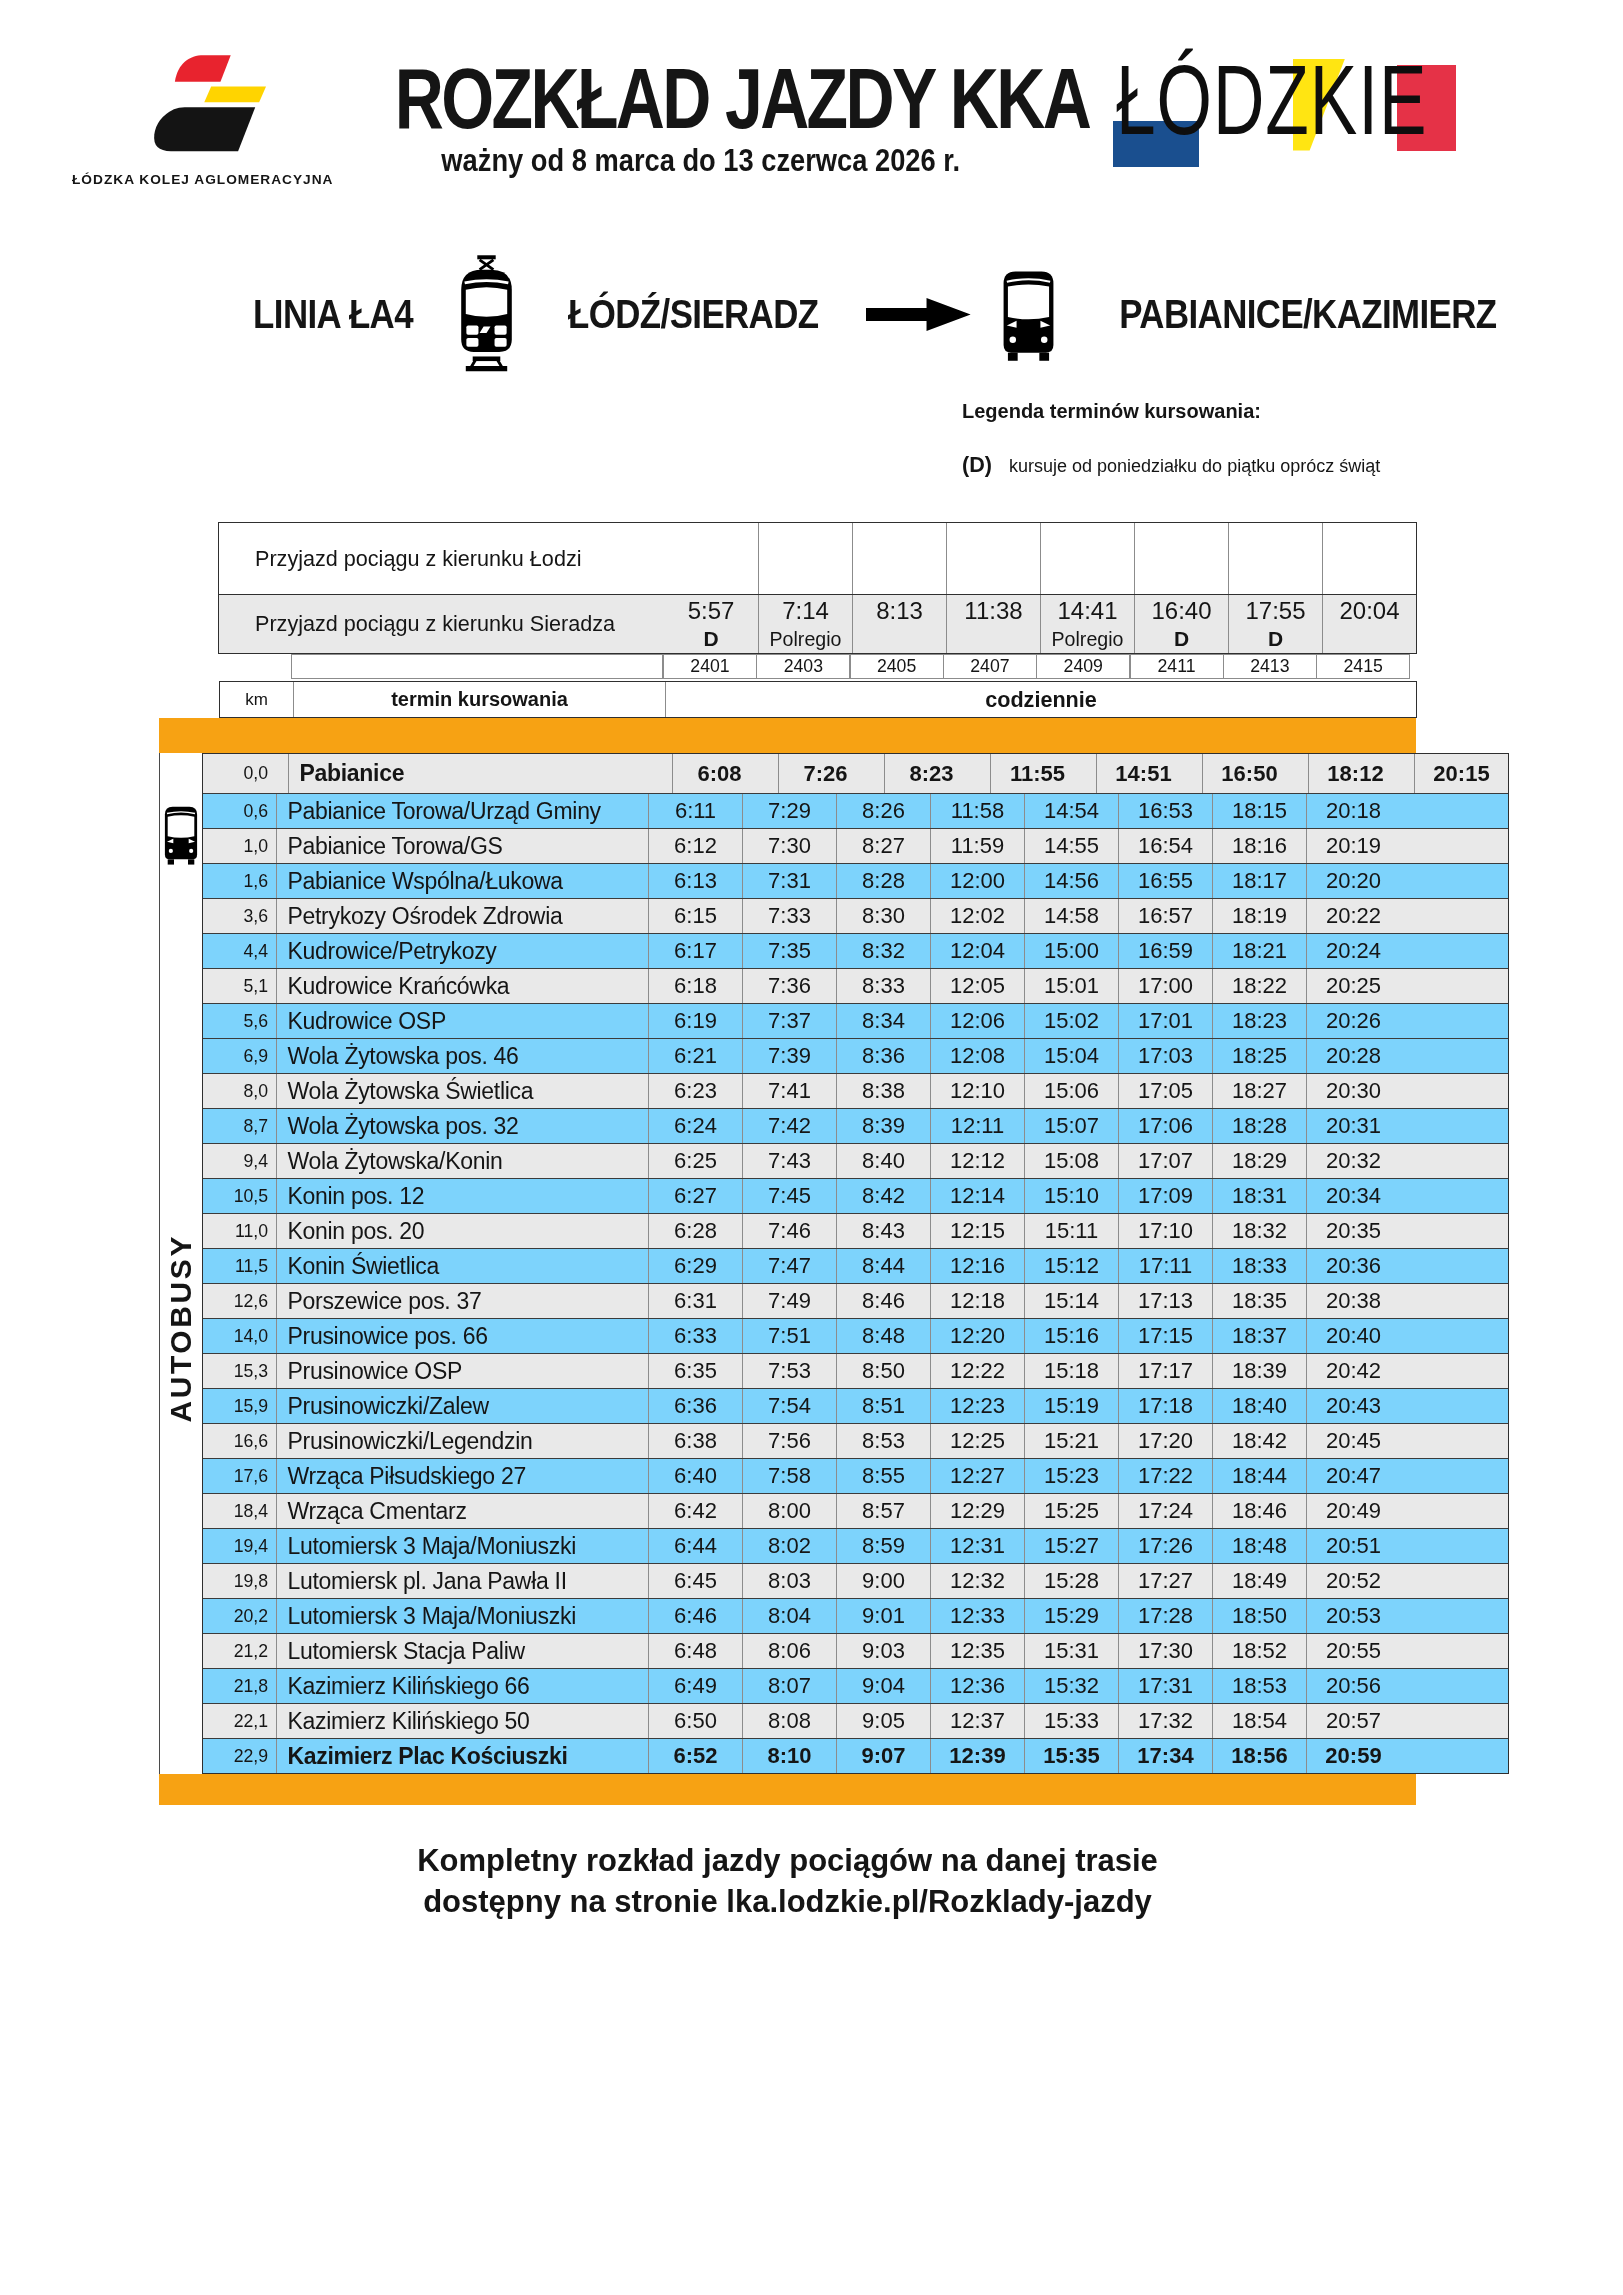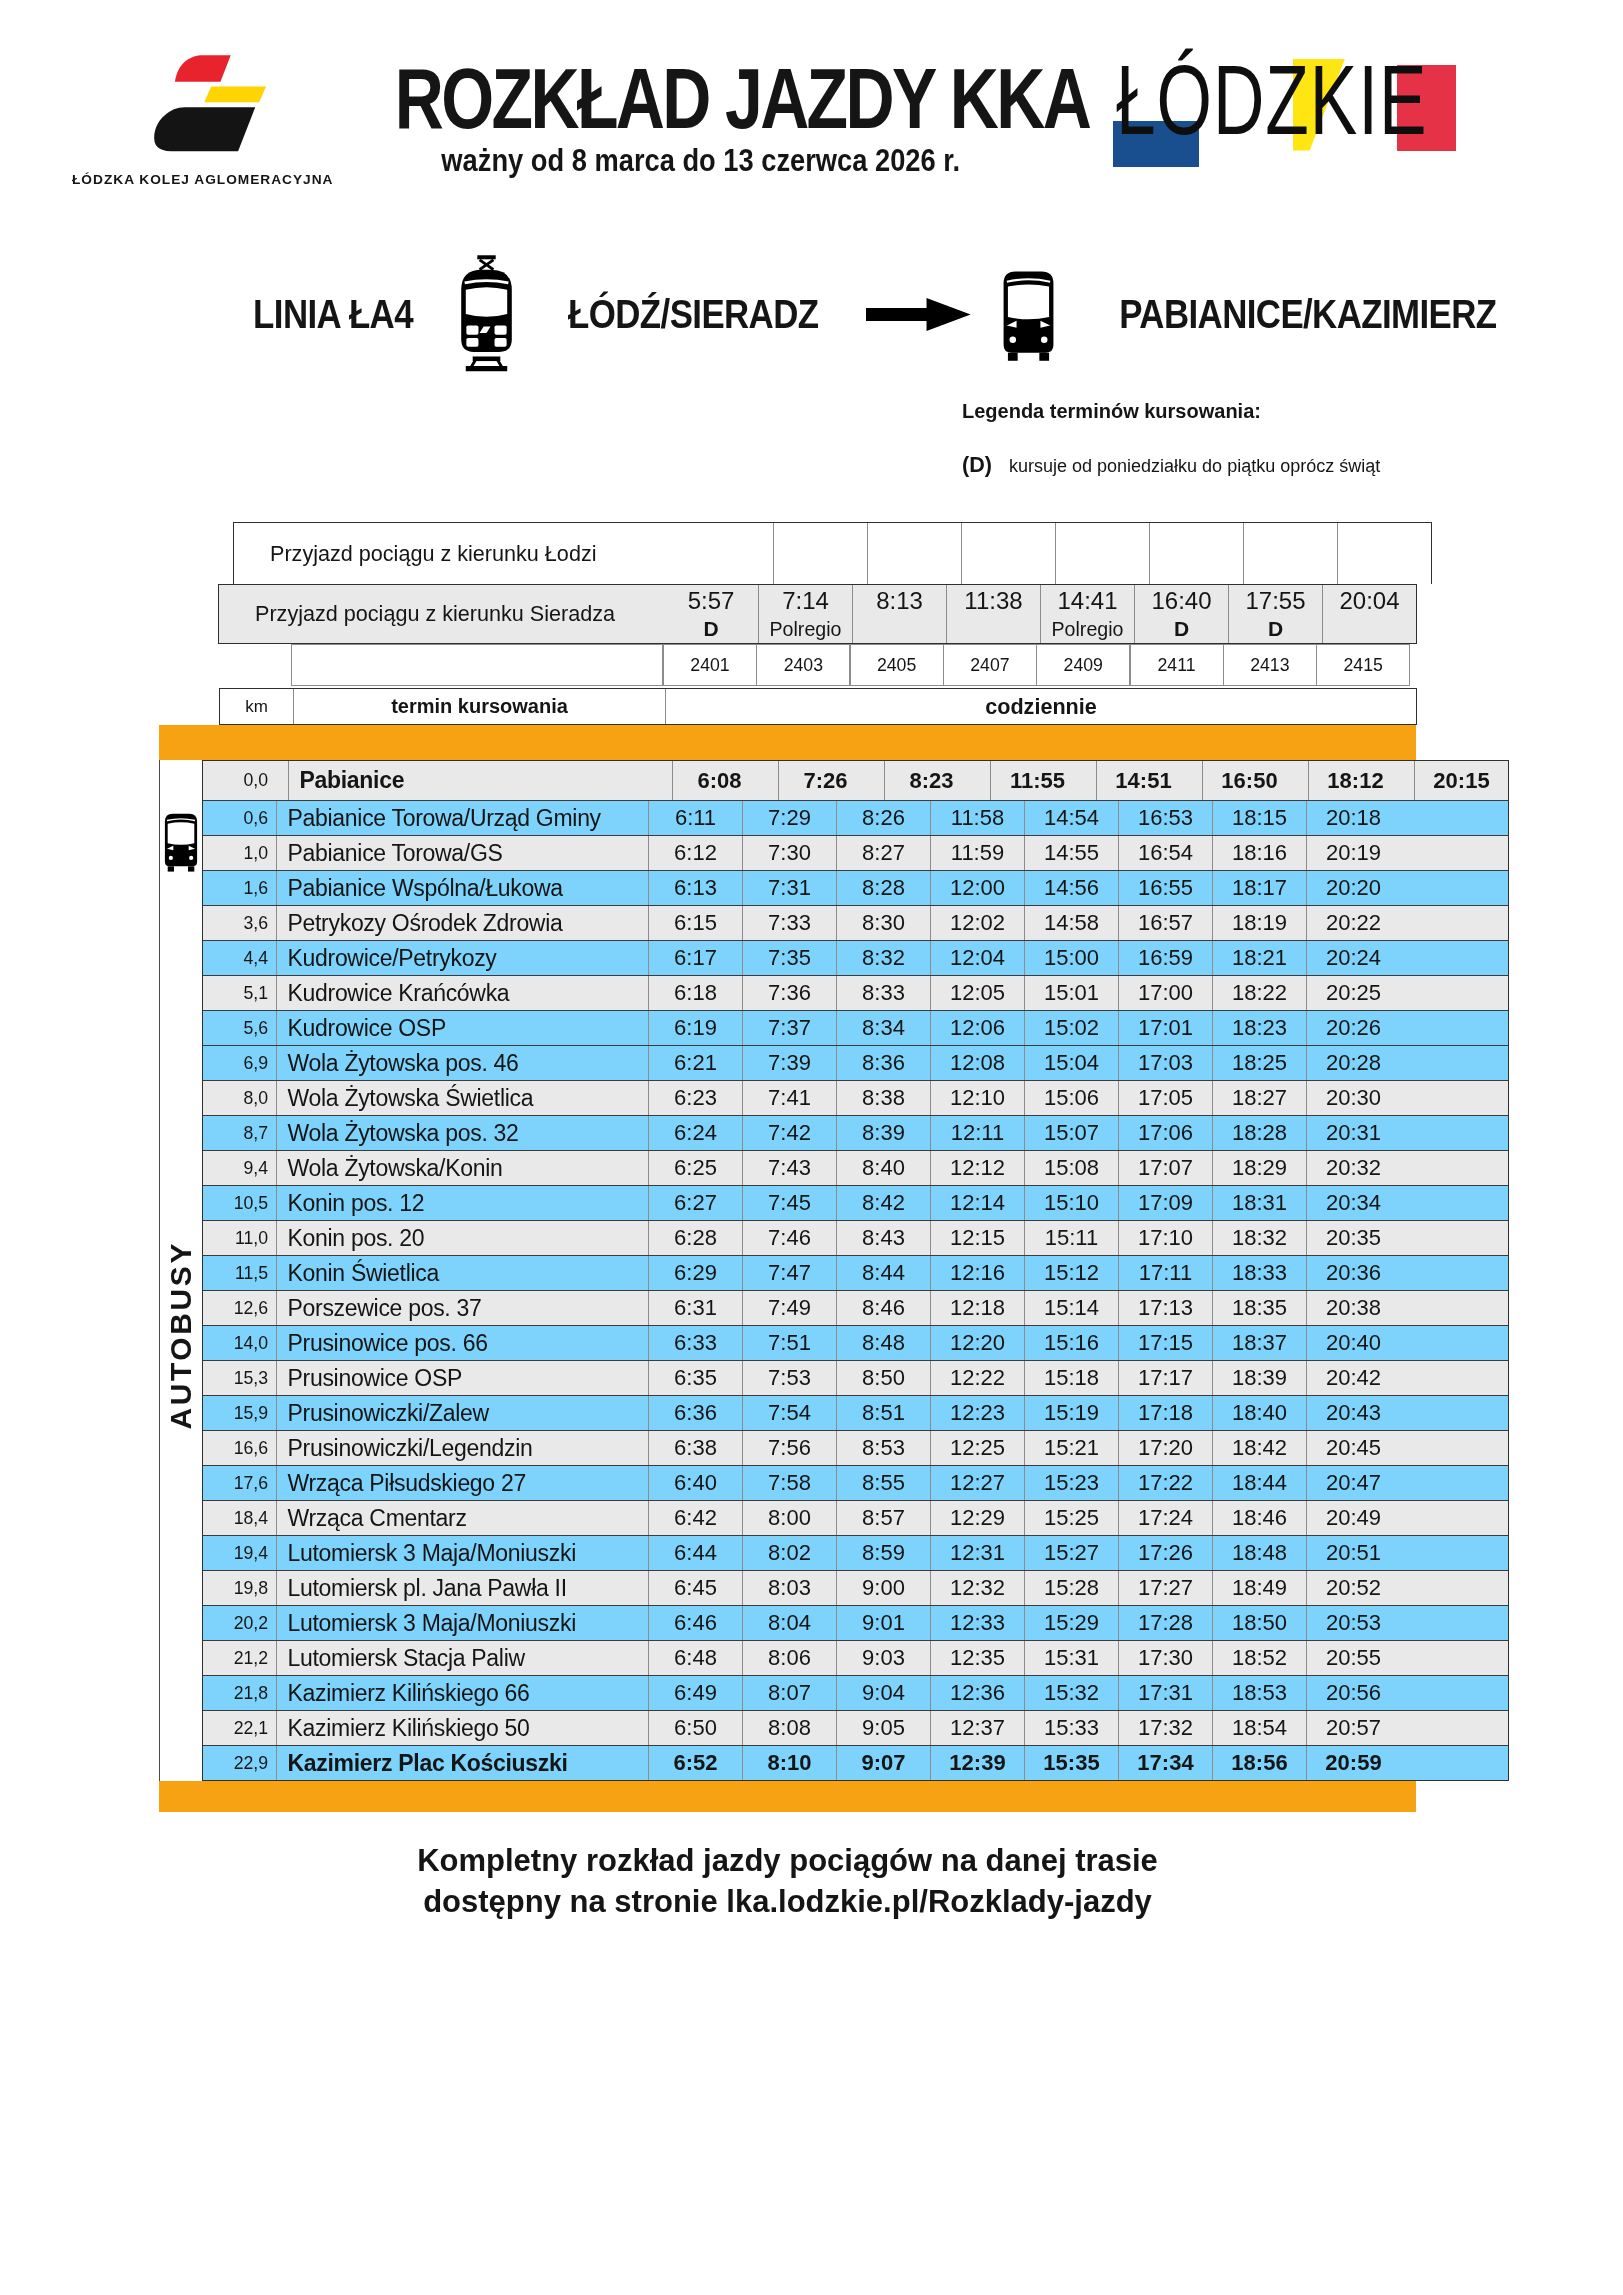--- a/index.html
+++ b/index.html
@@ -48,31 +48,31 @@
   .legend-txt { font-size:18px; }
 
   
   .sheet { position:absolute; left:159px; top:522px; width:1257px; }
   .hrow { display:inline-flex; background:#fff; }
   .cell { flex:0 0 auto; display:flex; align-items:center; justify-content:center;
           border-left:0.7px solid #8C8C8C; }
   .cell:first-child { border-left:none; }
   .tcol { width:94px; }
 
-  .row-a { margin-left:74px; height:62px; border:1.3px solid #2F2F2F; border-bottom:none; }
+  .row-a { margin-left:59px; height:72px; border:1.3px solid #2F2F2F; border-bottom:none; }
   .row-b { margin-left:59px; height:60px; border:1.3px solid #2F2F2F; }
   .row-b .cell { background:#E9E9E9; }
   .arr-label { width:445px; justify-content:flex-start; padding-left:36px;
                font-size:21.6px; }
   .two { flex-direction:column; justify-content:center; gap:2.6px; }
   .at { font-size:24px; }
   .an { font-size:19.6px; min-height:23.6px; }
   .an.b { font-weight:bold; font-size:21px; }
 
-  .row-c { margin-left:132px; height:42px; }
+  .row-c { margin-left:132px; height:25px; }
   .row-c .cell { border:0.7px solid #8C8C8C; margin-left:-0.7px; font-size:17.7px; }
   .row-c .cell:first-child { margin-left:0; }
   .spacer-c { width:372px; }
 
   .row-d { margin-left:60px; height:37px; border:1.3px solid #2F2F2F; border-top-width:0.7px; }
   .kmh { width:73px; font-size:17px; }
   .terminh { width:372px; font-size:20px; font-weight:bold; }
   .codz { width:751px; font-size:21.6px; font-weight:bold; }
 
   .orange-band { width:1257px; height:35px; }

